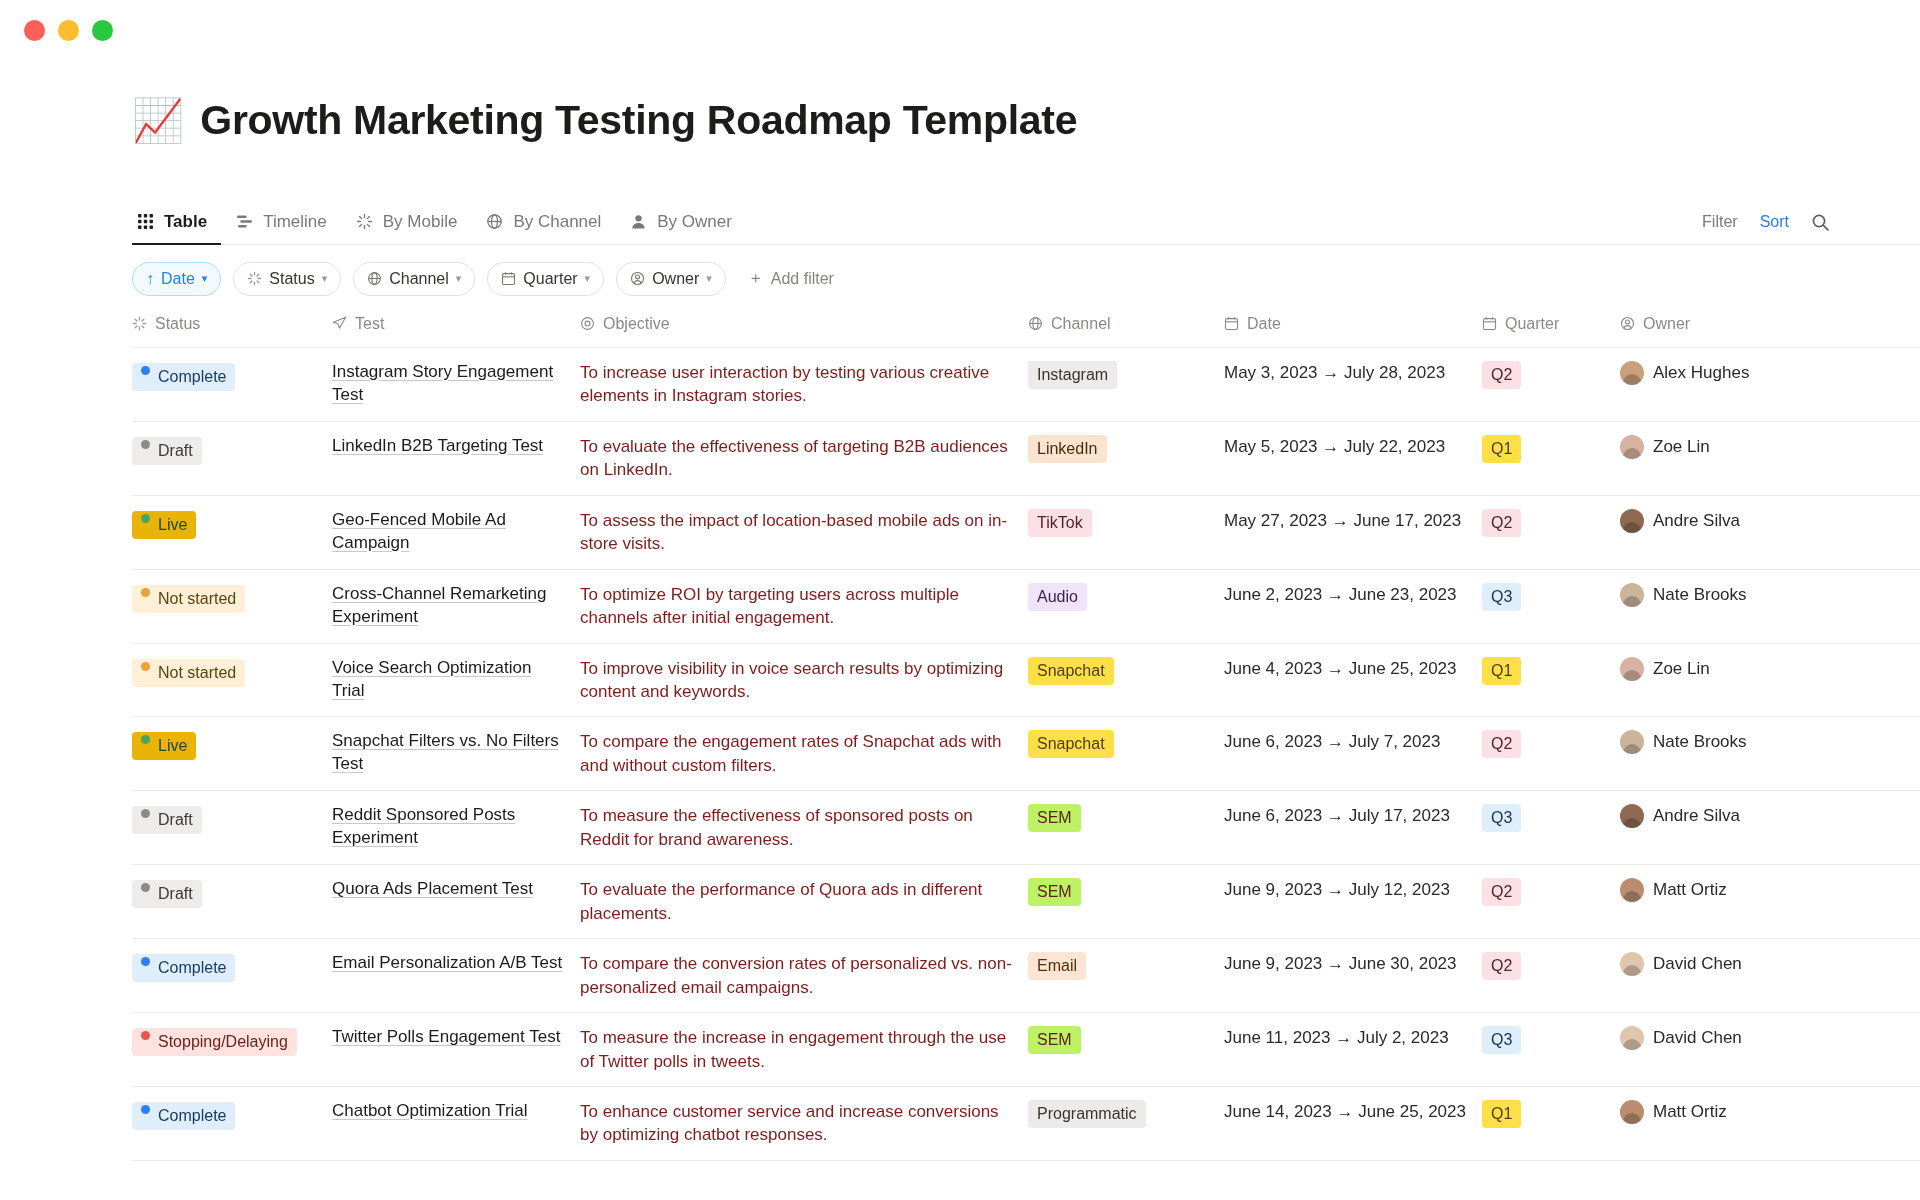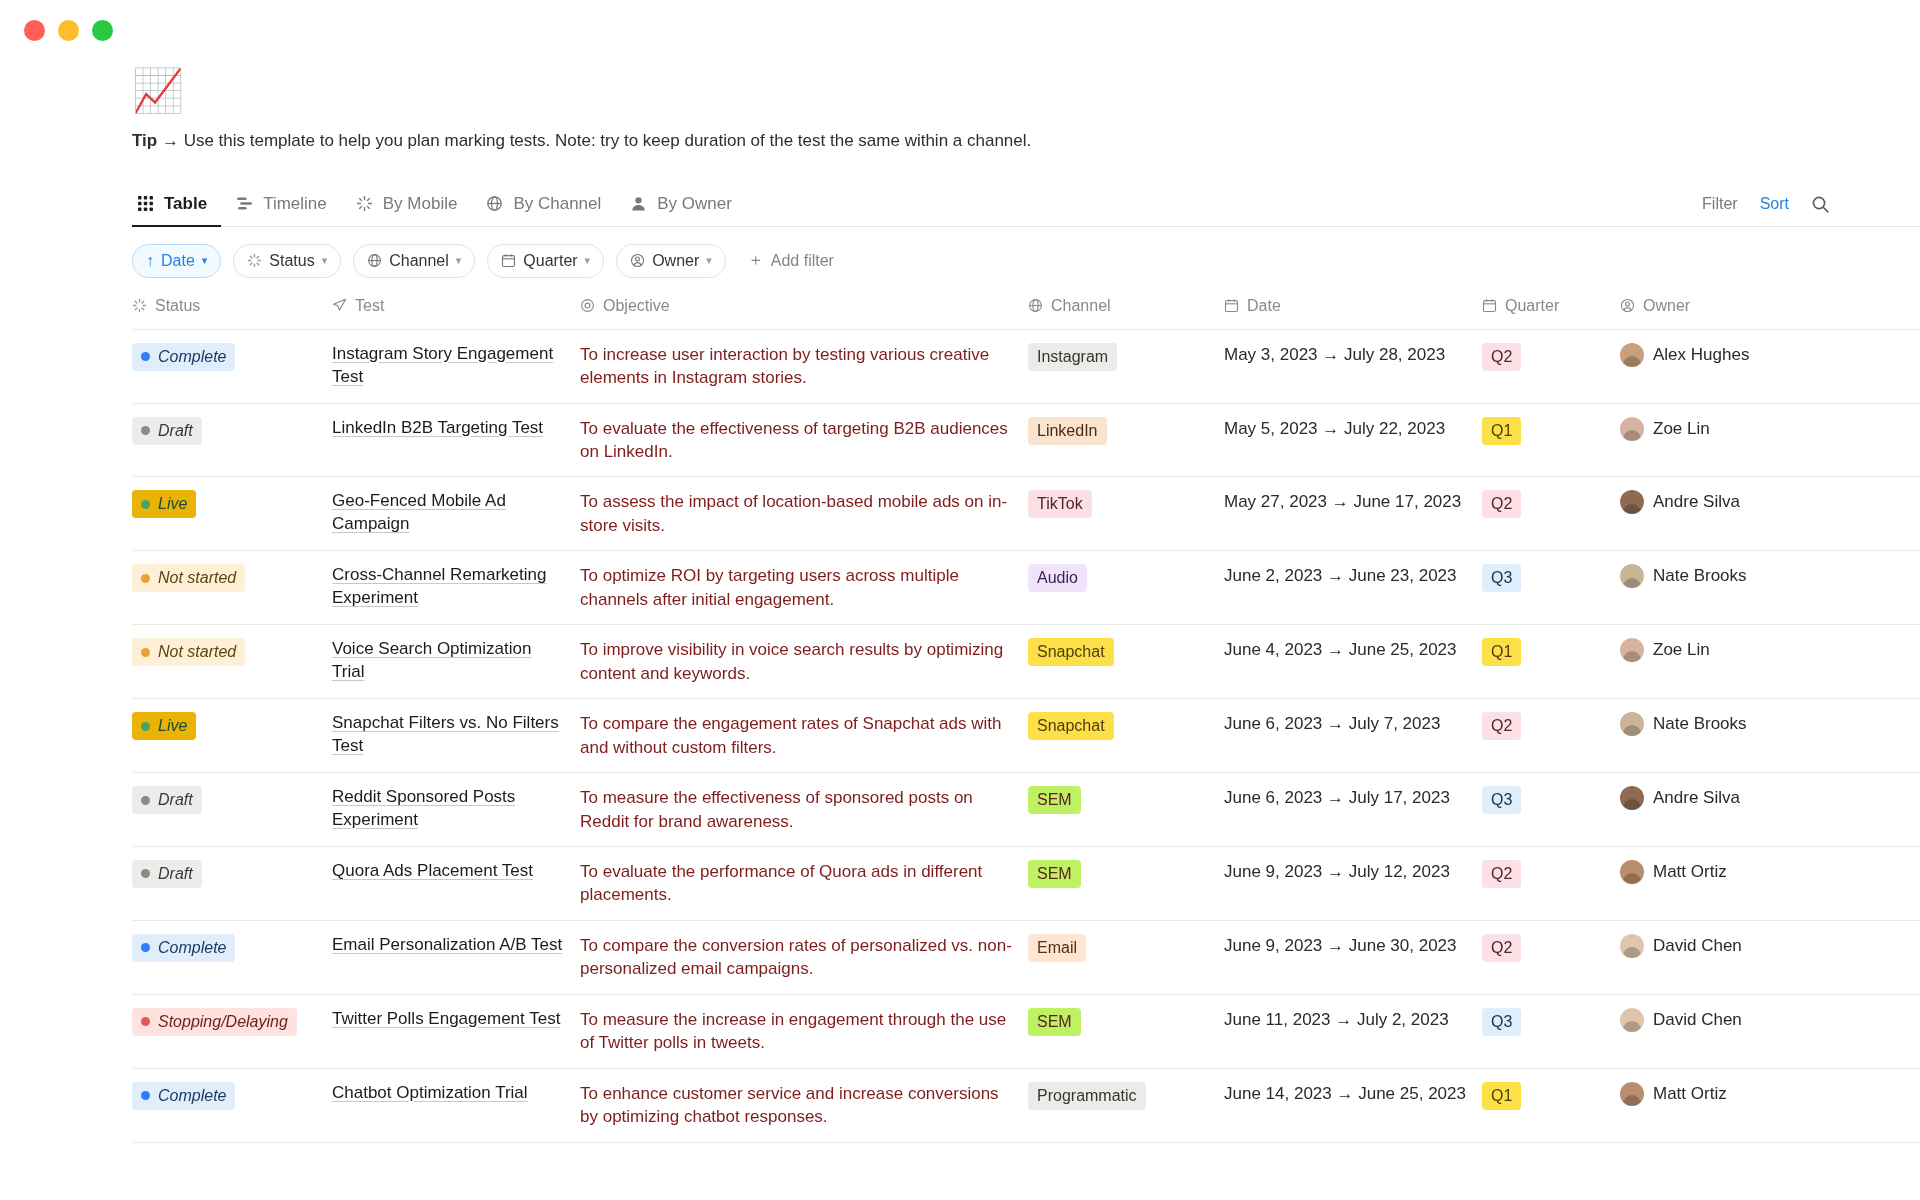--- a/index.html
+++ b/index.html
@@ -156,28 +156,27 @@
   col.c-test { width: 248px; }
   col.c-obj { width: 448px; }
   col.c-channel { width: 196px; }
   col.c-date { width: 258px; }
   col.c-quarter { width: 138px; }
   col.c-owner { width: 432px; }
 
   td.cell-status { padding-left: 0; }
   .pill {
     display: inline-flex;
-    align-items: center;
+    align-items: flex-start;
     gap: 8px;
     border-radius: 4px;
     padding: 3px 9px;
     font-size: 16px;
     line-height: 22px;
     white-space: nowrap;
-    font-style: italic;
   }
   .pill .bullet { width: 9px; height: 9px; border-radius: 50%; display: inline-block; }
   .pill.complete { background: #e0eefc; color: #1b3c63; }
   .pill.complete .bullet { background: #2d7ff9; }
   .pill.draft { background: #edeceb; color: #3a3935; }
   .pill.draft .bullet { background: #8b8a85; }
   .pill.live { background: #eab308; color: #1f4a2c; }
   .pill.live .bullet { background: #44a663; }
   .pill.notstarted { background: #fdf0d6; color: #5c4413; }
   .pill.notstarted .bullet { background: #e9a33a; }
@@ -246,25 +245,23 @@
 <div class="window-chrome">
   <span class="dot red"></span>
   <span class="dot yellow"></span>
   <span class="dot green"></span>
 </div>
 
 <div class="page">
 
   <div class="title-row">
     <span class="title-emoji">📈</span>
+    <h1 class="page-title">Growth Marketing Testing Roadmap Template</h1>
   </div>
 
-  <div class="tip-line">
-    <b>Tip →</b><span> Use this template to help you plan marking tests. Note: try to keep duration of the test the same within a channel.</span>
-  </div>
 
   <div class="view-bar">
     <div class="views">
 
       <div class="view-tab active">
         <span class="tab-icon">
           <svg width="17" height="17" viewBox="0 0 16 16">
               <g fill="#1c1c1b">
                 <rect x="1" y="1" width="3.2" height="3.2" rx="0.6"></rect>
                 <rect x="6.4" y="1" width="3.2" height="3.2" rx="0.6"></rect>

